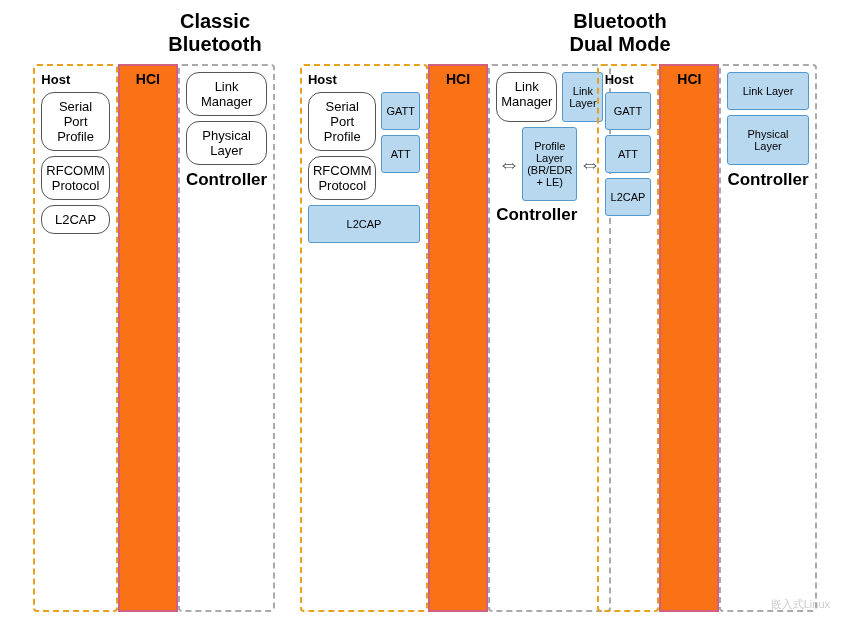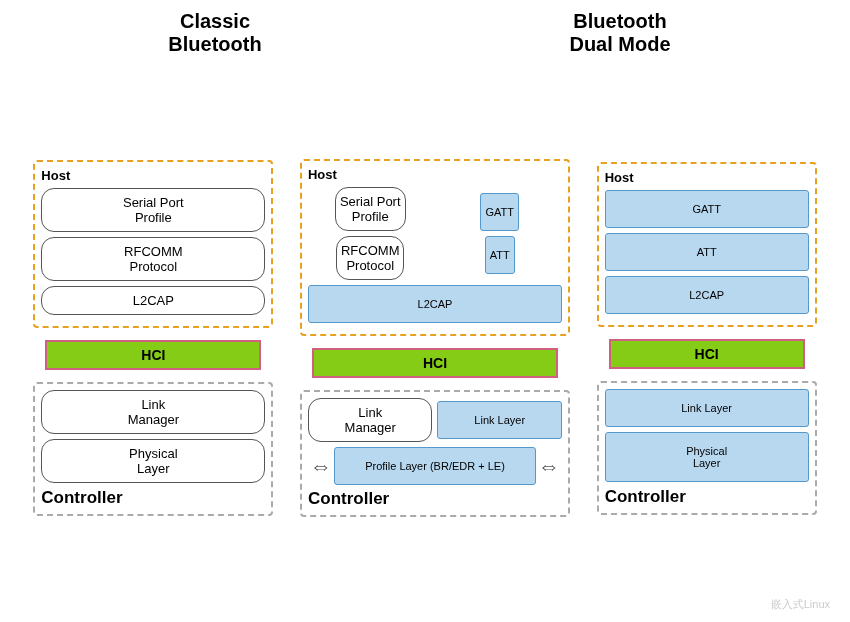--- a/index.html
+++ b/index.html
@@ -1,15 +1,15 @@
 <!DOCTYPE html>
 <html><head>
   <meta charset="utf-8">
   <style>
-    * { box-sizing: border-box; margin: 0; padding: 0; align-items: center; }
+    * { box-sizing: border-box; margin: 0; padding: 0; }
     body {
       background: #fff;
       font-family: 'Arial', sans-serif;
       width: 850px;
       height: 622px;
       overflow: hidden;
       display: flex;
       flex-direction: column;
       align-items: center;
       justify-content: flex-start;
@@ -34,21 +34,21 @@
       display: flex;
       width: 100%;
       gap: 0;
       justify-content: space-around;
       flex: 1;
     }
 
     
     .col {
       display: flex;
-      flex-direction: column;
+      flex-direction: row;
       align-items: stretch;
       width: 240px;
     }
 
     
     .host-box {
       border: 2.5px dashed #e8a020;
       border-radius: 4px;
       padding: 6px;
       margin-bottom: 0;
@@ -56,27 +56,27 @@
     }
 
     .section-label {
       font-size: 13px;
       font-weight: bold;
       margin-bottom: 5px;
     }
 
     
     .hci-bar {
-      background: #84cc16;
+      background: #f97316;
       border: 2px solid #d06080;
       text-align: center;
       font-weight: bold;
       font-size: 14px;
-      padding: 5px 4px;
-      margin: 12px;
+      padding: 5px 16px;
+      margin: 0;
     }
 
     
     .controller-box {
       border: 2.5px dashed #aaa;
       border-radius: 4px;
       padding: 6px;
       margin-top: 0;
     }
 

